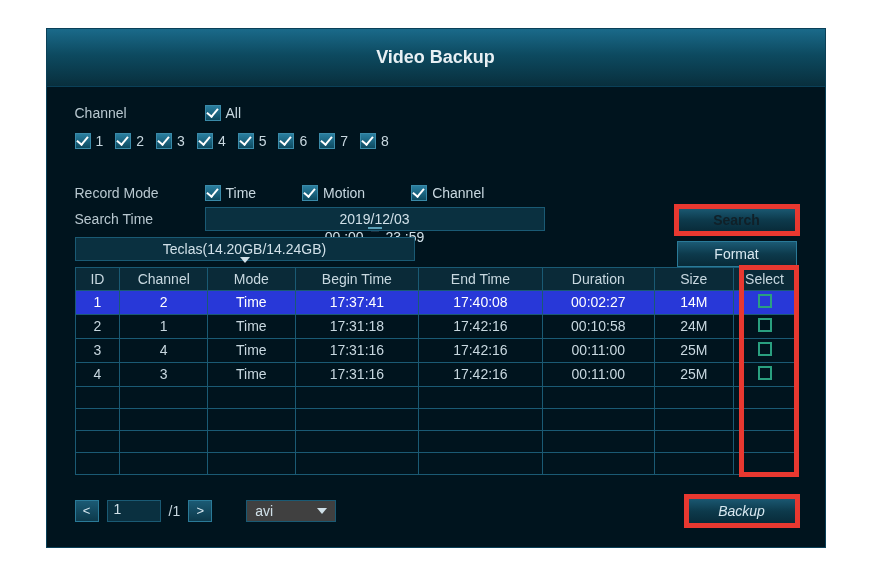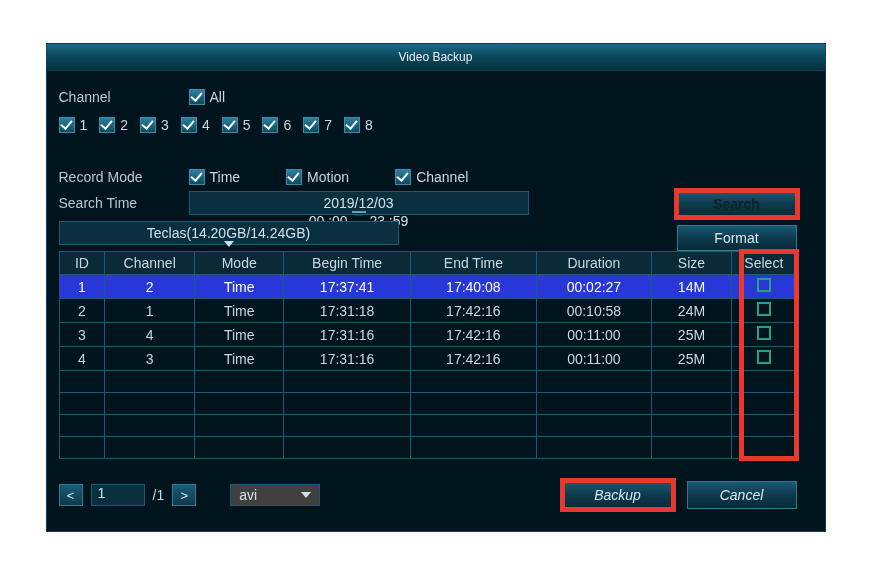--- a/index.html
+++ b/index.html
@@ -18,27 +18,27 @@
   .window {
     width: 780px;
     background: #00141e;
     border: 1px solid #0a4058;
     color: #c8d8e0;
   }
   .titlebar {
     background: linear-gradient(to bottom, #1a6a8a 0%, #0d4a60 45%, #082f3d 100%);
     color: #e8f0f4;
     text-align: center;
-    padding: 6px 0;
-    font-size: 12px;
-    font-weight: normal;
+    padding: 18px 0;
+    font-size: 18px;
+    font-weight: bold;
     border-bottom: 1px solid #0a4058;
   }
   .body {
-    padding: 18px 28px 22px 12px;
+    padding: 18px 28px 22px 28px;
   }
   .row {
     display: flex;
     align-items: center;
     margin-bottom: 10px;
   }
   .label {
     width: 130px;
     color: #b8c8d0;
   }
@@ -421,20 +421,17 @@
       <span class="pager-btn">&gt;</span>
       <span style="width:18px;"></span>
       <span class="small-select">
         <span>avi</span>
         <span class="tri-down"></span>
       </span>
       <div class="footer-btns">
         <div class="btn highlight-red">
             <span>Backup</span>
           </div>
-        <div class="btn">
-            <span>Cancel</span>
-          </div>
       </div>
     </div>
 
   </div>
 </div>
 
 </body></html>

